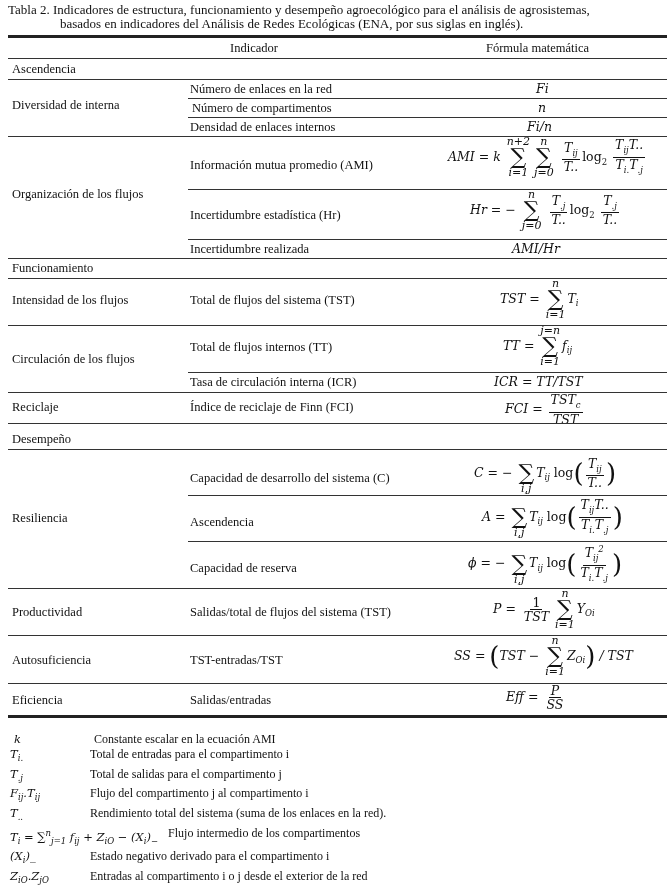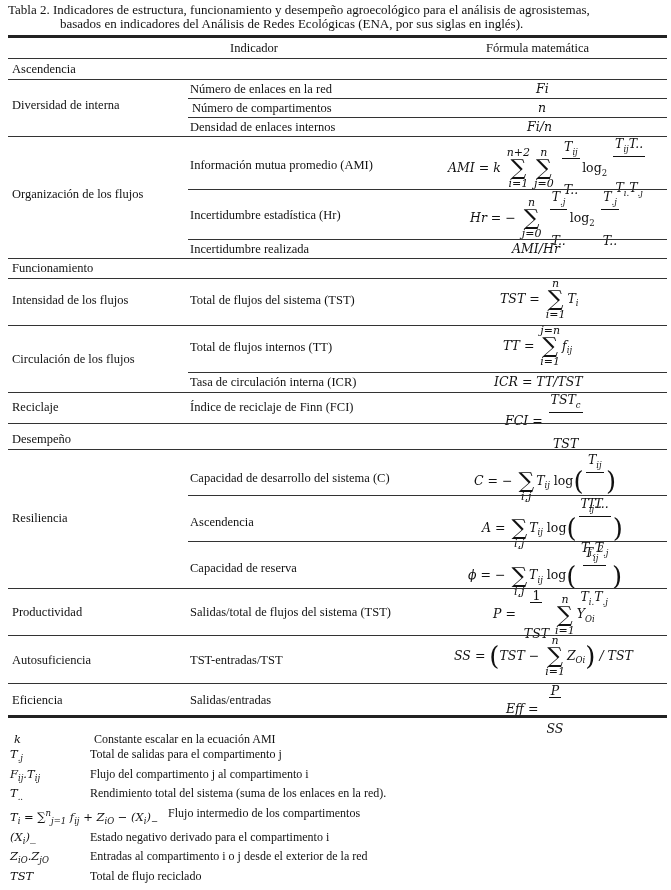--- a/index.html
+++ b/index.html
@@ -12,21 +12,21 @@
     position: absolute; left: 8px; top: 3px; width: 658px;
     font-size: 13px; line-height: 14px; text-align: justify;
   }
   .caption .l2 { display: block; padding-left: 52px; text-align: left; }
   .tbl { position: absolute; left: 8px; top: 35px; width: 659px; }
   .rule-thick { position: absolute; left: 0; width: 659px; height: 3px; background: #222; }
   .hline { position: absolute; height: 1px; background: #333; }
   .cell { position: absolute; white-space: nowrap; }
   .math { font-family: "DejaVu Serif", "Liberation Serif", serif; font-style: italic; font-size: 12.5px; }
   .math .up { font-style: normal; }
-  .frac { display: inline-flex; flex-direction: column; align-items: center; vertical-align: middle; margin: 0 2px; gap: 24px; }
+  .frac { display: inline-flex; flex-direction: column; align-items: center; vertical-align: middle; margin: 0 2px; }
   .frac .num { border-bottom: 1px solid #111; padding: 0 2px; line-height: 13px; }
   .frac .den { line-height: 13px; padding: 0 2px; }
   .sum { display: inline-flex; flex-direction: column; align-items: center; vertical-align: middle; margin: 0 2px; }
   .sum .lim { font-size: 11px; line-height: 9px; }
   .sum .sig { font-size: 22px; line-height: 22px; font-style: normal; }
   sub, sup { font-size: 8.5px; }
   .paren { font-size: 26px; font-style: normal; vertical-align: middle; font-weight: 100; }
   .legend { position: absolute; left: 10px; top: 732px; font-size: 12px; line-height: 15.3px; }
   .legend .row { display: flex; }
   .legend .sym { width: 80px; font-style: italic; font-family: "DejaVu Serif", serif; font-size: 11.5px; }
@@ -230,20 +230,24 @@
 
   <div class="rule-thick" style="top:680px;"></div>
 </div>
 
 <div class="legend">
   <div class="row">
     <span class="sym k">k</span>
     <span class="desc">Constante escalar en la ecuación AMI</span>
   </div>
   <div class="row">
+    <span class="sym">T<sub>i.</sub></span>
+    <span class="desc">Total de entradas para el compartimento i</span>
+  </div>
+  <div class="row">
     <span class="sym">T<sub>.j</sub></span>
     <span class="desc">Total de salidas para el compartimento j</span>
   </div>
   <div class="row">
     <span class="sym">F<sub>ij</sub>.T<sub>ij</sub></span>
     <span class="desc">Flujo del compartimento j al compartimento i</span>
   </div>
   <div class="row">
     <span class="sym">T<sub>..</sub></span>
     <span class="desc">Rendimiento total del sistema (suma de los enlaces en la red).</span>

